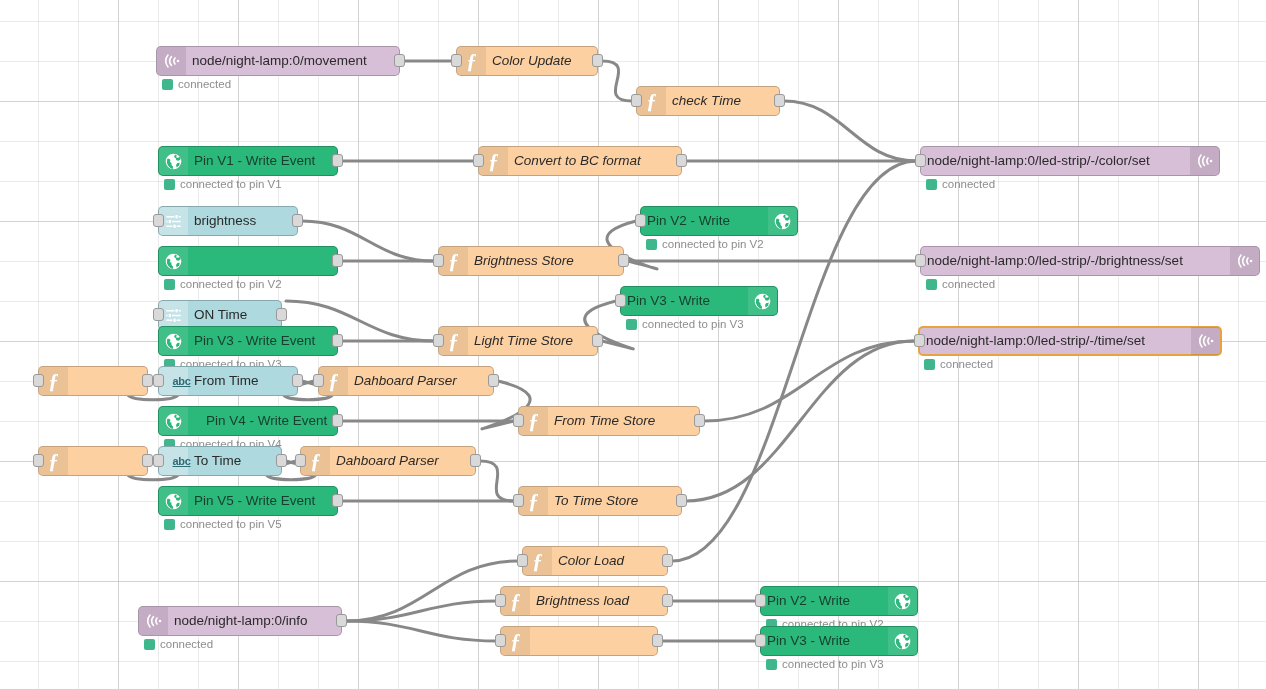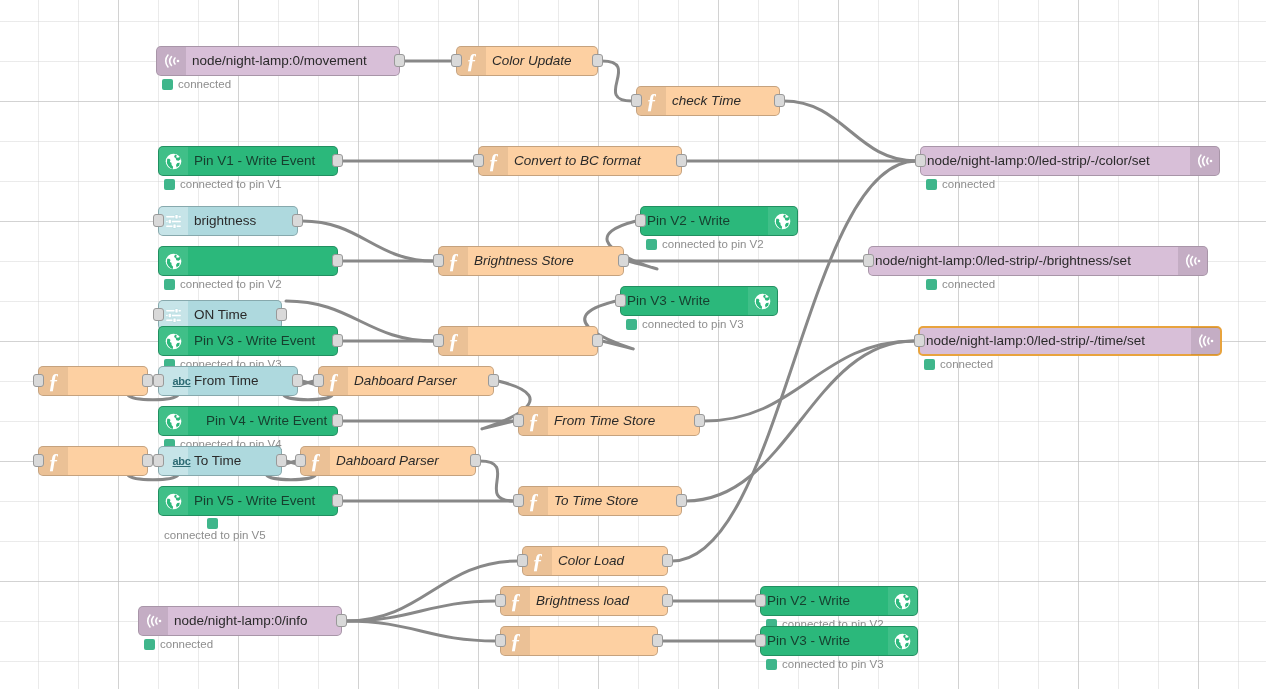--- a/index.html
+++ b/index.html
@@ -278,21 +278,21 @@
       <span>connected to pin V2</span>
     </div>
     <div class="node n-func fnode" style="left: 438px; top: 246px; width: 186px;">
       <div class="ico left">
         <span class="fglyph">ƒ</span>
       </div>
       <div class="label">Brightness Store</div>
       <div class="port in"></div>
       <div class="port out"></div>
     </div>
-    <div class="node n-mqtt" style="left: 868px; top: 246px; width: 340px;">
+    <div class="node n-mqtt" style="left: 920px; top: 246px; width: 340px;">
       <div class="label">node/night-lamp:0/led-strip/-/brightness/set</div>
       <div class="ico right">
         <svg class="g" width="20" height="20" viewBox="0 0 20 20">
           <g fill="none" stroke="#ffffff" stroke-width="1.6" stroke-linecap="round">
             <path d="M6 4 C3 7.5 3 12.5 6 16"></path>
             <path d="M9.5 5.5 C7.3 8.2 7.3 11.8 9.5 14.5"></path>
             <path d="M13 7 C11.7 8.7 11.7 11.3 13 13"></path>
           </g>
           <circle cx="16" cy="10" r="1.3" fill="#ffffff"></circle>
         </svg>
@@ -349,20 +349,21 @@
       <div class="port out"></div>
     </div>
     <div class="status" style="left: 164px; top: 358px;">
       <span class="dot"></span>
       <span>connected to pin V3</span>
     </div>
     <div class="node n-func fnode" style="left: 438px; top: 326px; width: 160px;">
       <div class="ico left">
         <span class="fglyph">ƒ</span>
       </div>
+      <div class="label">Light Time Store</div>
       <div class="port in"></div>
       <div class="port out"></div>
     </div>
     <div class="node n-mqtt selected" style="left: 918px; top: 326px; width: 304px;">
       <div class="label">node/night-lamp:0/led-strip/-/time/set</div>
       <div class="ico right">
         <svg class="g" width="20" height="20" viewBox="0 0 20 20">
           <g fill="none" stroke="#ffffff" stroke-width="1.6" stroke-linecap="round">
             <path d="M6 4 C3 7.5 3 12.5 6 16"></path>
             <path d="M9.5 5.5 C7.3 8.2 7.3 11.8 9.5 14.5"></path>
@@ -454,21 +455,21 @@
         <svg class="g" width="19" height="19" viewBox="0 0 20 20">
           <circle cx="10" cy="10" r="8.2" fill="#ffffff"></circle>
           <path d="M3.4 7.2 L5.6 7.0 L6.8 8.4 L6.2 10.6 L7.8 11.4 L8.0 13.6 L9.6 15.4 L9.2 17.8 L7.0 17.0 L4.6 14.8 L3.0 11.6 Z" fill="#2bb87b"></path>
           <path d="M11.6 2.6 L13.6 3.6 L12.6 5.4 L14.6 6.0 L16.8 5.2 L17.6 7.6 L15.2 9.2 L13.0 8.6 L12.2 6.4 L10.6 5.2 Z" fill="#2bb87b"></path>
           <path d="M14.0 11.6 L16.6 11.2 L16.0 14.0 L13.4 16.2 L12.6 13.8 Z" fill="#2bb87b"></path>
         </svg>
       </div>
       <div class="label">Pin V5 - Write Event</div>
       <div class="port out"></div>
     </div>
-    <div class="status" style="left: 164px; top: 518px; flex-direction: column;">
+    <div class="status" style="left: 164px; top: 518px;">
       <span class="dot"></span>
       <span>connected to pin V5</span>
     </div>
     <div class="node n-func fnode" style="left: 518px; top: 486px; width: 164px;">
       <div class="ico left">
         <span class="fglyph">ƒ</span>
       </div>
       <div class="label">To Time Store</div>
       <div class="port in"></div>
       <div class="port out"></div>

